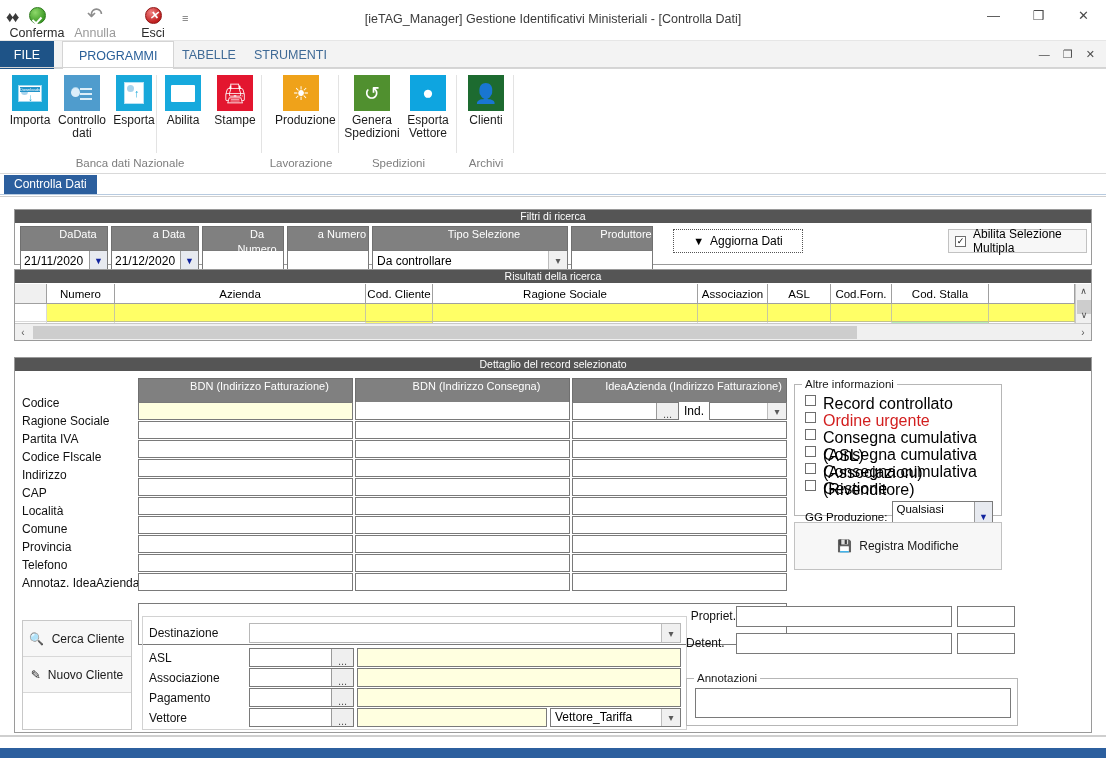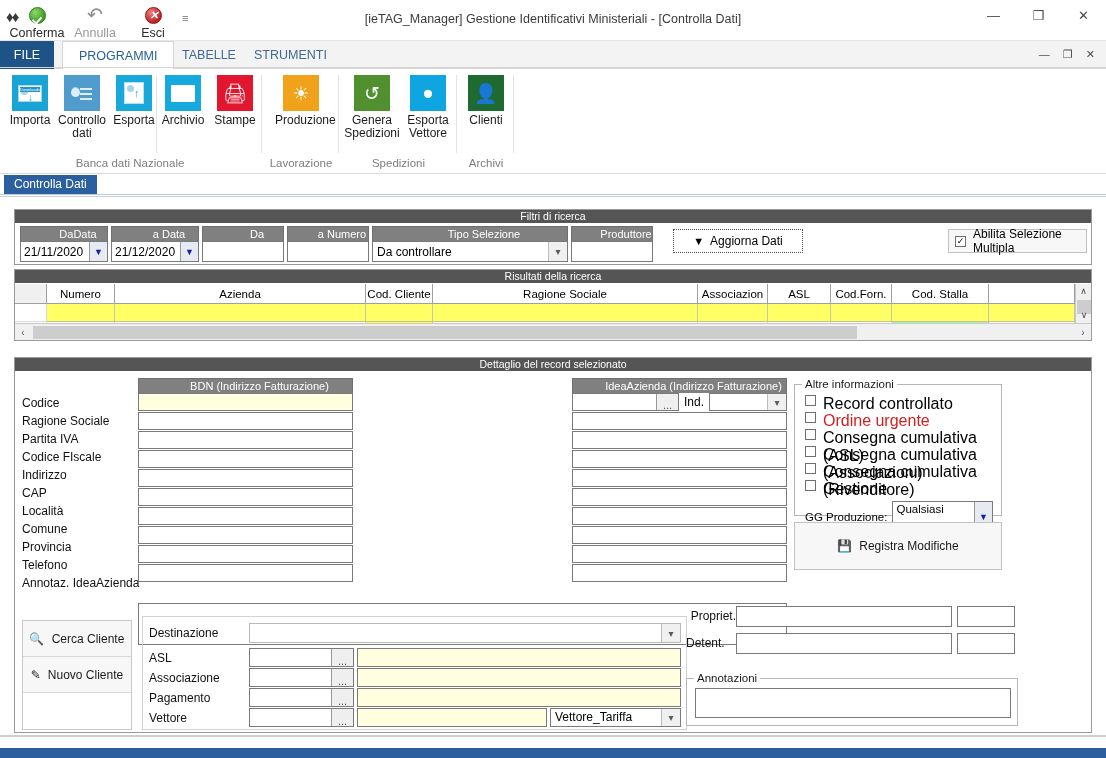--- a/index.html
+++ b/index.html
@@ -115,21 +115,21 @@
 
   .panel { position:absolute; border:1px solid #9a9a9a; background:#fff; }
   .panel-title {
     position:absolute; left:0; top:0; height:13px; line-height:13px; width:100%;
     background:#555555; color:#fff; font-size:10.5px; text-align:center;
   }
 
   
   .hcap {
     background:#808080; color:#fff; font-size:11px; text-align:center;
-    height:15px; line-height:15px; border:1px solid #6f6f6f; border-bottom:none;padding-left:28px;
+    height:24px; line-height:15px; border:1px solid #6f6f6f; border-bottom:none;padding-left:28px;
   }
   .tfield {
     border:1px solid #7a7a7a; background:#fff; height:21px;
   }
   .tfield.yellow { background:#ffffe0; }
   .spin {
     width:18px; background:#e7eaf0; border-left:1px solid #9a9a9a;
     display:flex;align-items:center;justify-content:center;color:#10239e;font-size:9px;
   }
   .combo-arrow{
@@ -261,21 +261,21 @@
     <div class="gname">Banca dati Nazionale</div>
     <div class="sep" style="right:103px;top:6px;height:78px;"></div>
   </div>
 
   <div class="rgroup" style="left:157px; width:105px;">
     <div class="ritems" style="left:0;">
       <div class="ritem">
         <div class="ico ico-arch">
             <div class="fold"></div>
           </div>
-        <div class="lbl">Archivio</div>
+        <div class="lbl">Abilita</div>
       </div>
       <div class="ritem">
         <div class="ico ico-stamp printer">🖨</div>
         <div class="lbl">Stampe</div>
       </div>
     </div>
     <div class="sep"></div>
   </div>
 
   <div class="rgroup" style="left:263px; width:76px;">
@@ -462,20 +462,33 @@
       <div class="tfield" style="height:18px;margin-top:1px;"></div>
       <div class="tfield" style="height:18px;margin-top:1px;"></div>
       <div class="tfield" style="height:18px;margin-top:1px;"></div>
       <div class="tfield" style="height:18px;margin-top:1px;"></div>
       <div class="tfield" style="height:18px;margin-top:1px;"></div>
       <div class="tfield" style="height:18px;margin-top:1px;"></div>
       <div class="tfield" style="height:18px;margin-top:1px;"></div>
       <div class="tfield" style="height:18px;margin-top:1px;"></div>
     </div>
 
+    <div style="position:absolute;left:340px;top:20px;width:215px;">
+      <div class="hcap">BDN (Indirizzo Consegna)</div>
+      <div class="tfield" style="height:18px;border-top:none;"></div>
+      <div class="tfield" style="height:18px;margin-top:1px;"></div>
+      <div class="tfield" style="height:18px;margin-top:1px;"></div>
+      <div class="tfield" style="height:18px;margin-top:1px;"></div>
+      <div class="tfield" style="height:18px;margin-top:1px;"></div>
+      <div class="tfield" style="height:18px;margin-top:1px;"></div>
+      <div class="tfield" style="height:18px;margin-top:1px;"></div>
+      <div class="tfield" style="height:18px;margin-top:1px;"></div>
+      <div class="tfield" style="height:18px;margin-top:1px;"></div>
+      <div class="tfield" style="height:18px;margin-top:1px;"></div>
+    </div>
 
     <div style="position:absolute;left:557px;top:20px;width:215px;">
       <div class="hcap">IdeaAzienda (Indirizzo Fatturazione)</div>
       <div style="display:flex;height:18px;">
         <div class="tfield" style="height:18px;flex:1;display:flex;">
           <div style="flex:1;"></div>
           <div class="ellip">...</div>
         </div>
         <div style="width:30px;text-align:center;font-size:12px;line-height:18px;">Ind.</div>
         <div class="tfield" style="height:18px;width:78px;display:flex;">

